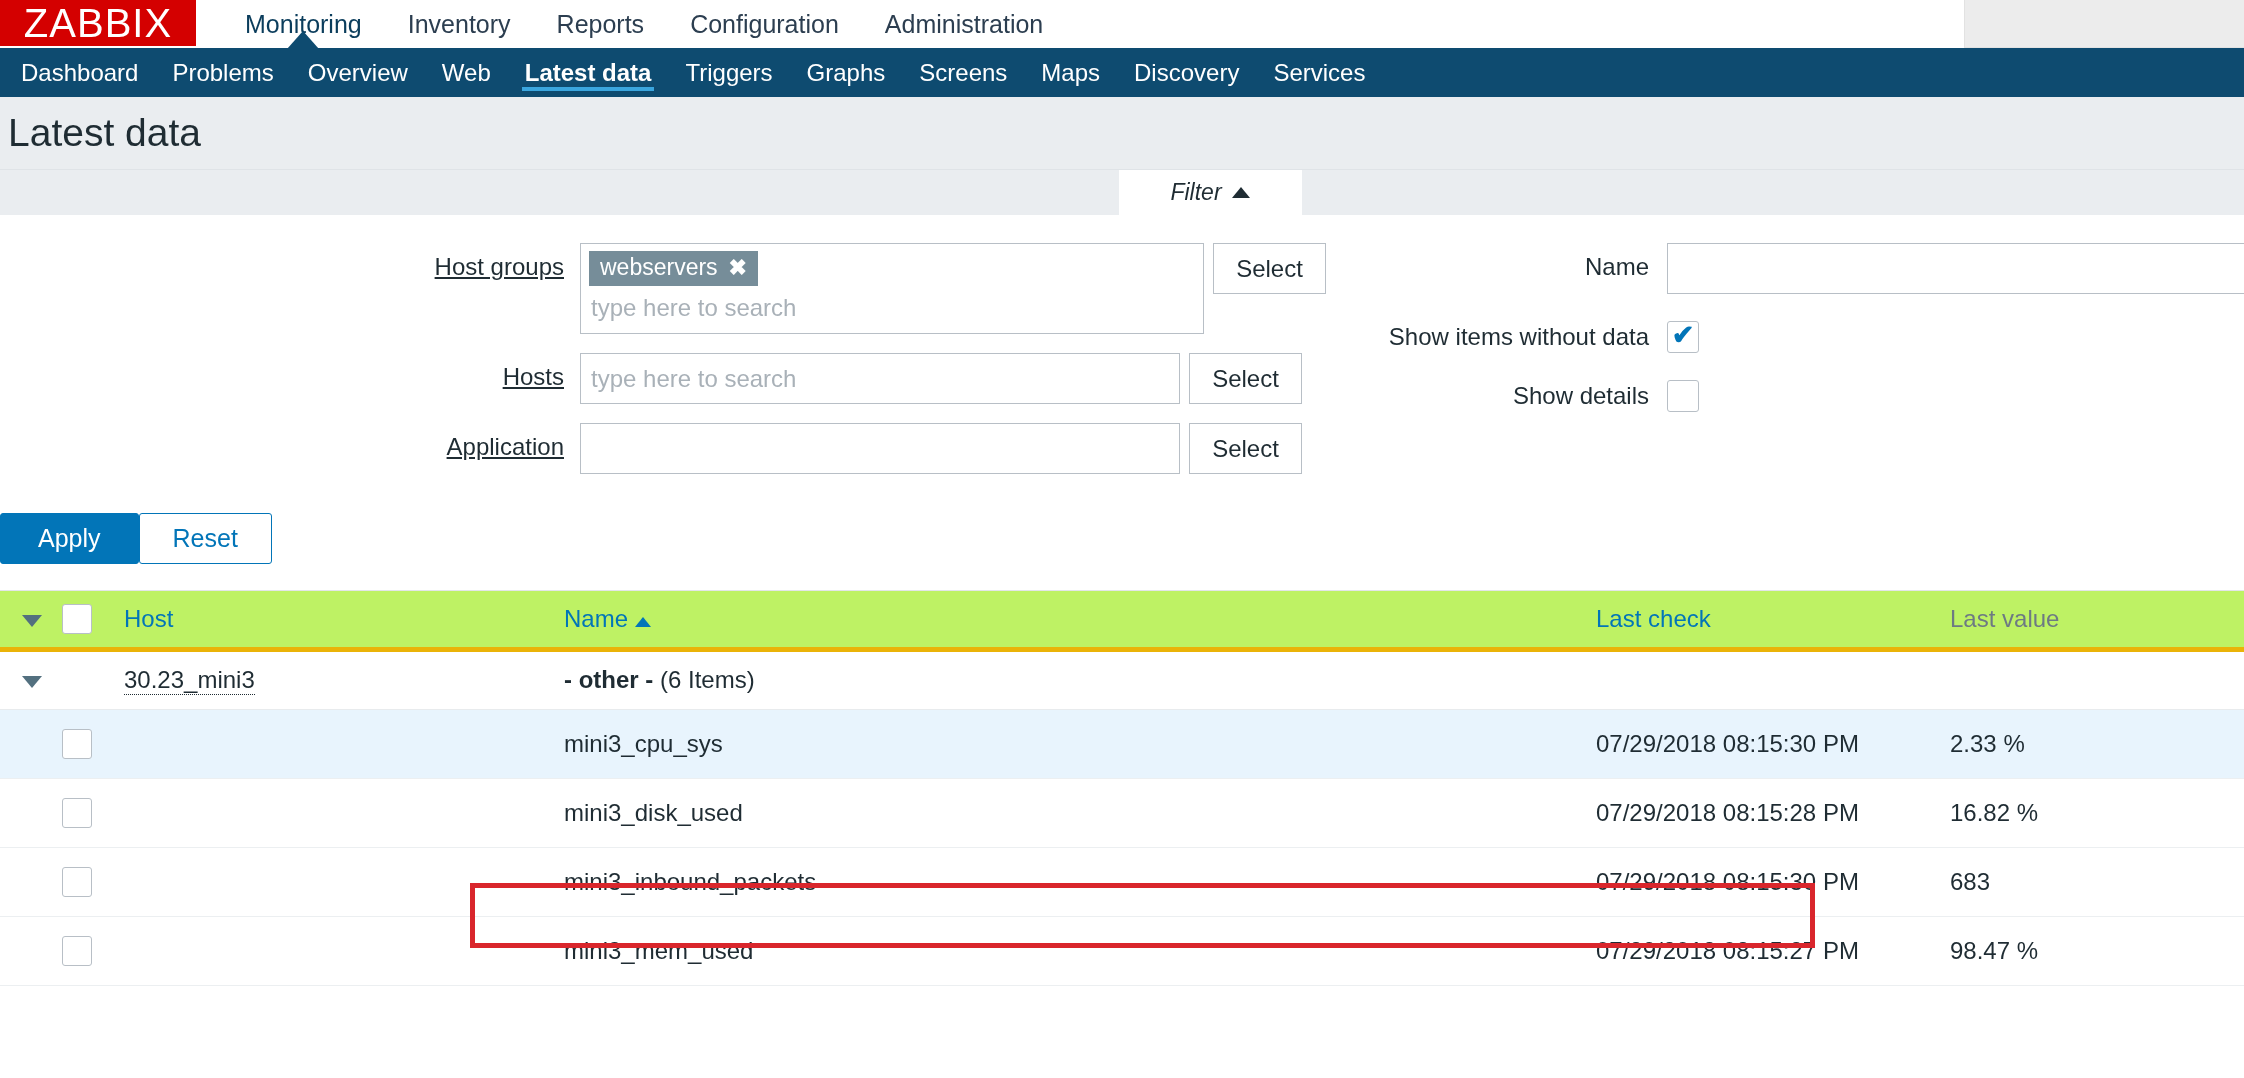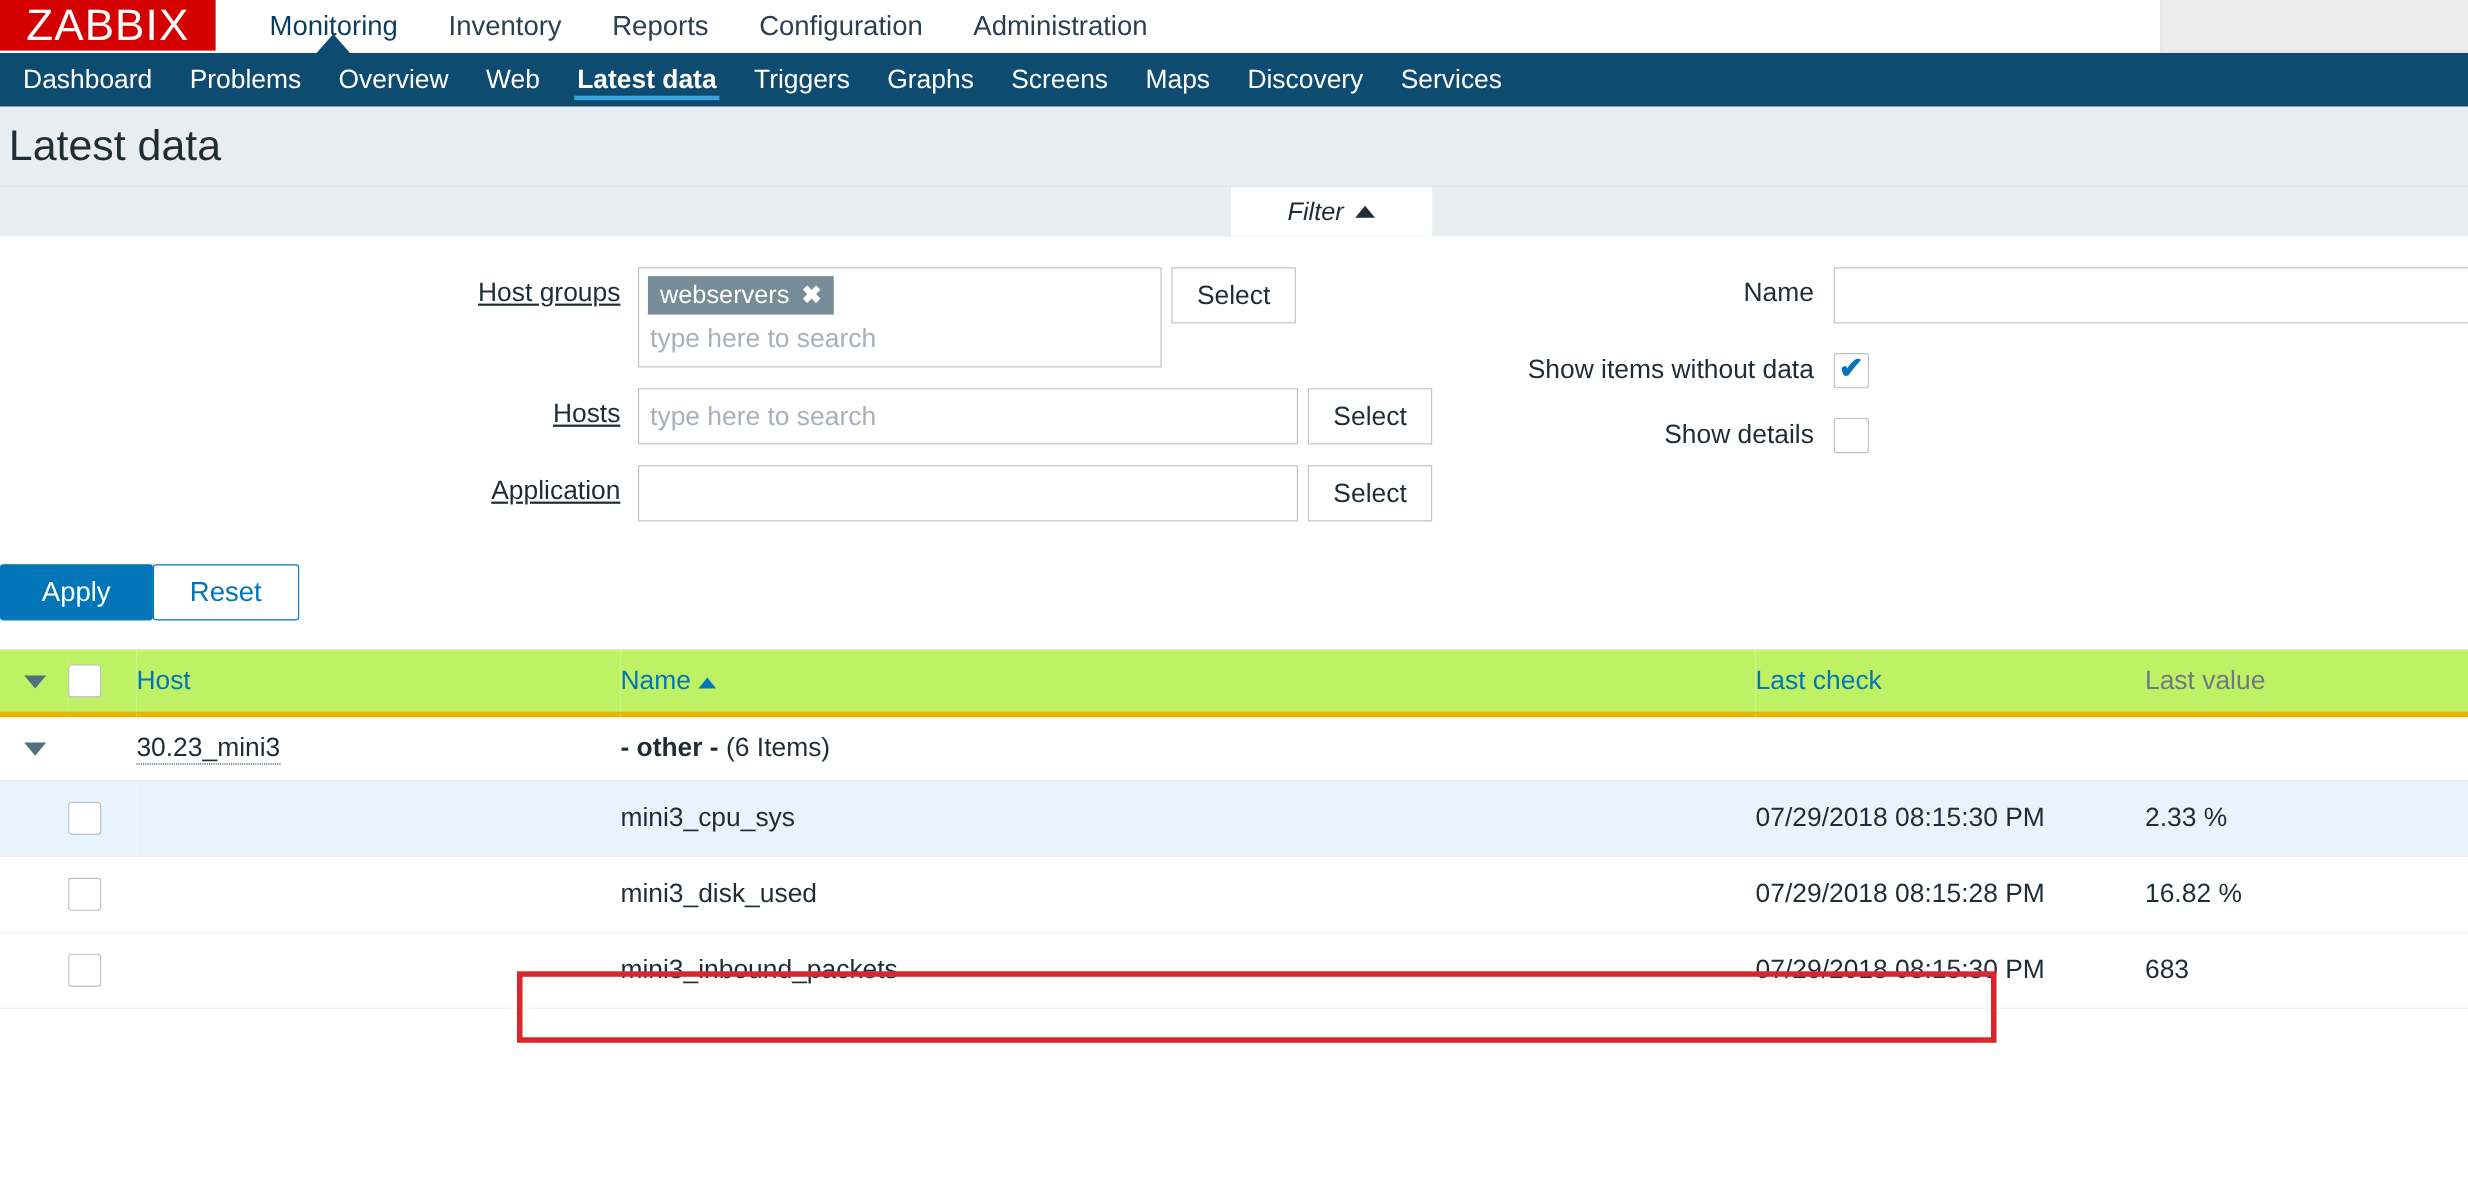--- a/index.html
+++ b/index.html
@@ -175,21 +175,21 @@
     font-size: 24px;
     color: #1f2c33;
     text-align: right;
     padding-top: 10px;
     flex: 0 0 auto;
   }
   .fcol-left .flabel { width: 580px; padding-right: 16px; text-decoration: underline; }
   .fcol-right .flabel { width: 357px; padding-right: 18px; }
 
   .multiselect {
-    width: 476px;
+    width: 624px;
     min-height: 51px;
     border: 1px solid #b8bfc6;
     background: #ffffff;
     padding: 7px 8px;
     flex: 0 0 auto;
   }
   .chip {
     display: inline-flex;
     align-items: center;
     gap: 11px;
@@ -581,17 +581,25 @@
 
       <tr class="datarow" id="anno-row">
         <td></td>
         <td><span class="rowcheck"></span></td>
         <td></td>
         <td class="namecell">mini3_inbound_packets</td>
         <td>07/29/2018 08:15:30 PM</td>
         <td>683</td>
       </tr>
 
+      <tr class="datarow">
+        <td></td>
+        <td><span class="rowcheck"></span></td>
+        <td></td>
+        <td class="namecell">mini3_mem_used</td>
+        <td>07/29/2018 08:15:27 PM</td>
+        <td>98.47 %</td>
+      </tr>
     </tbody>
   </table>
 </div>
 
 <div class="annobox" id="annobox" style="left: 470px; top: 883px; width: 1345px; height: 65px; border-color: rgb(217, 38, 44);"></div>
 
 </body></html>

